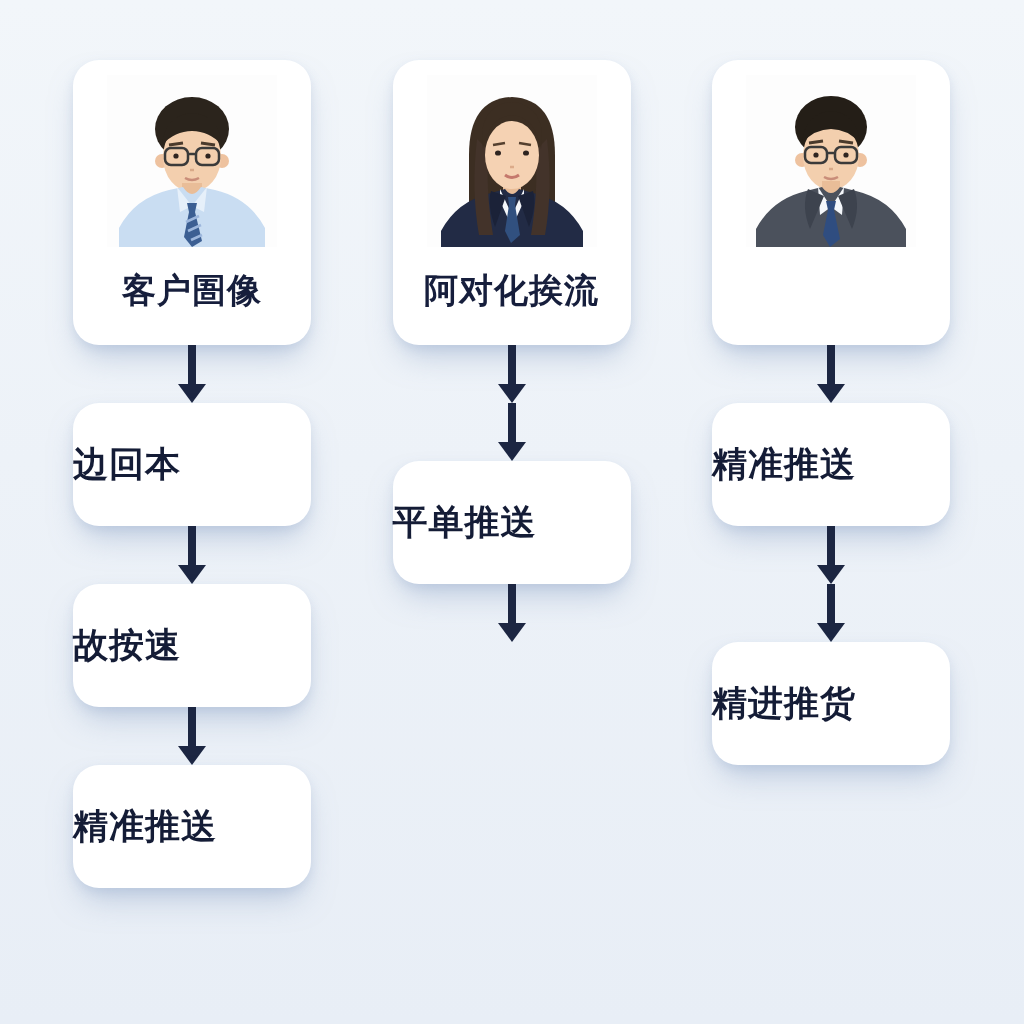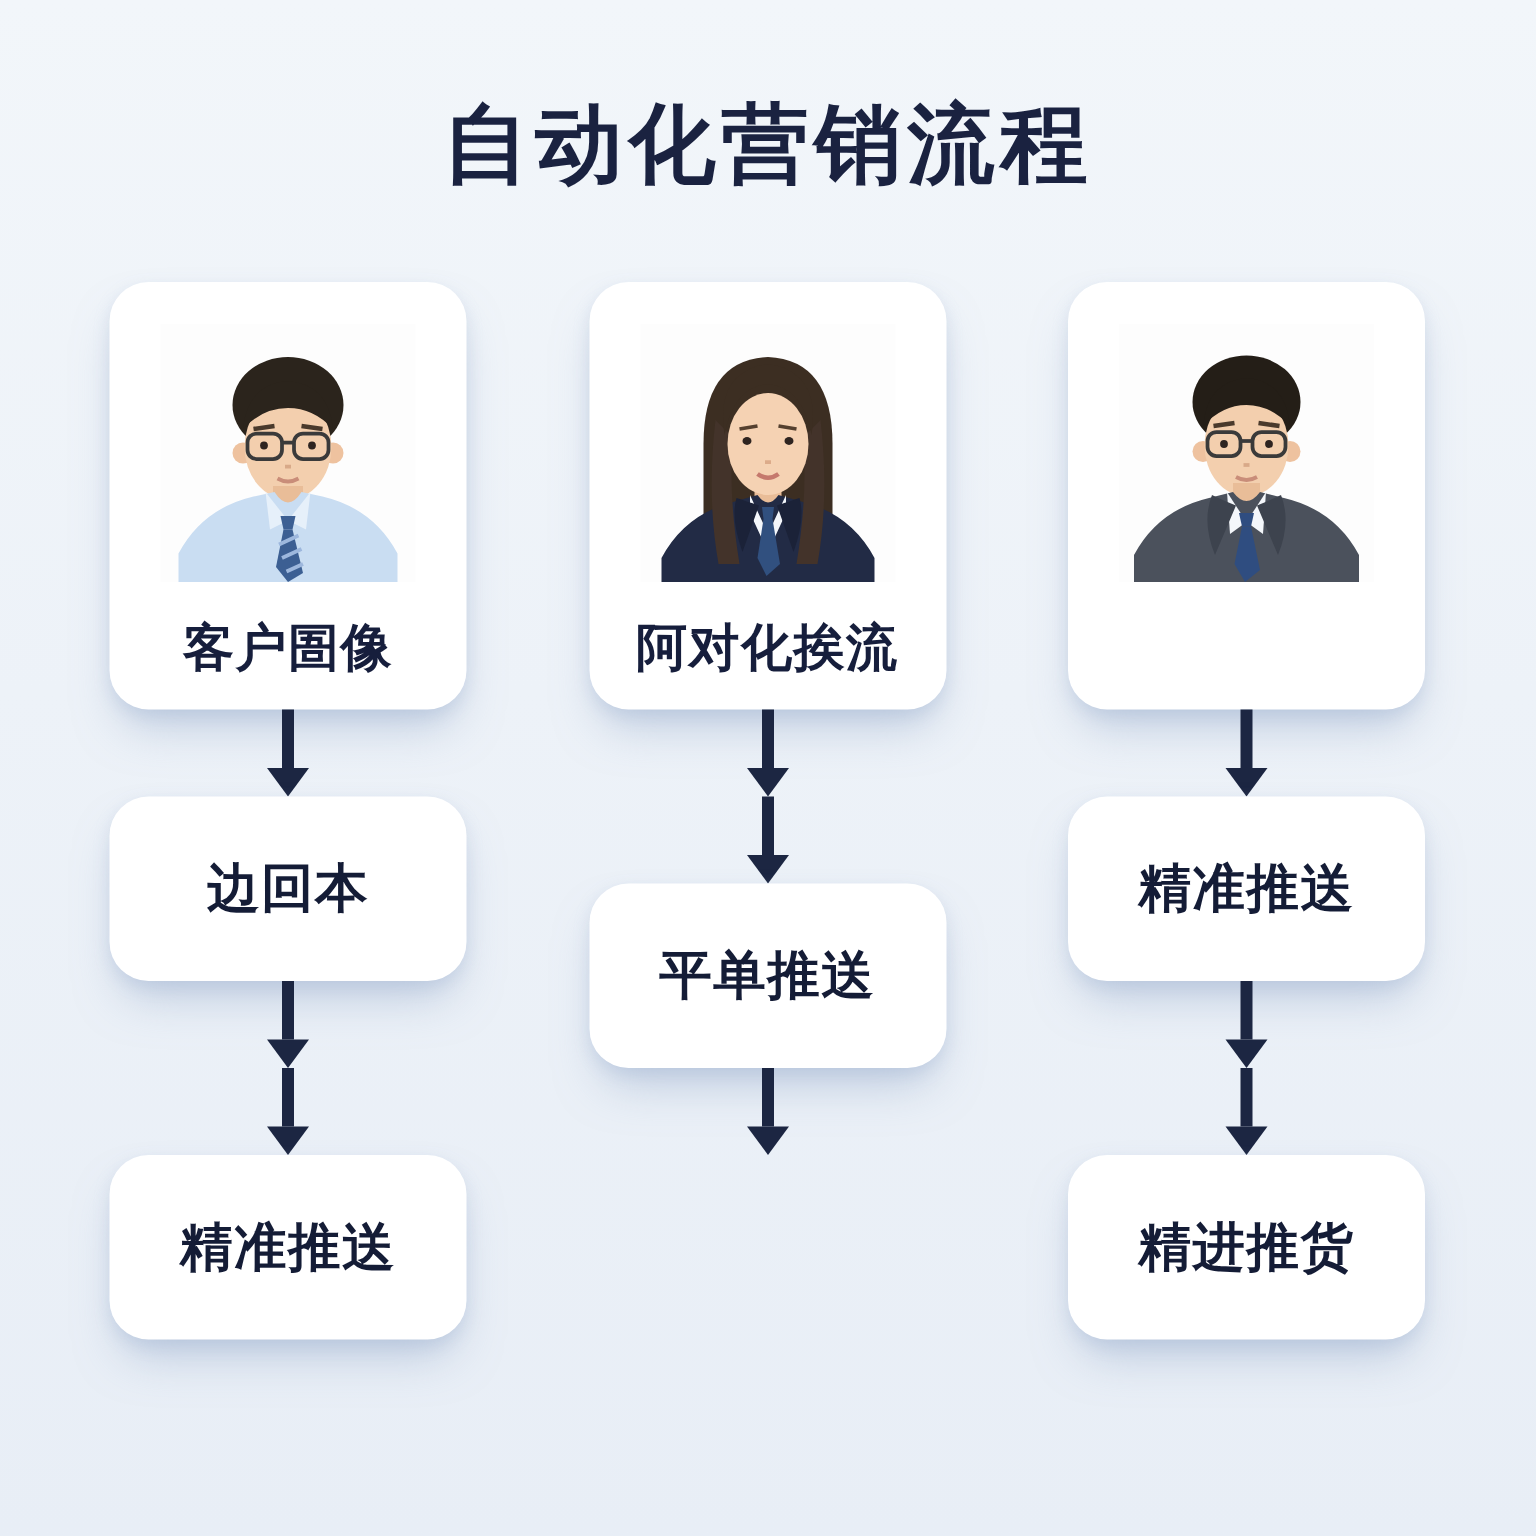--- a/index.html
+++ b/index.html
@@ -30,21 +30,21 @@
     width:238px;
     background:#ffffff;
     border-radius:26px;
     box-shadow: 0 18px 30px -8px rgba(143,165,199,0.50), 0 4px 10px rgba(160,180,210,0.25);
   }
   .persona-card {
     height:285px;
     display:flex;
     flex-direction:column;
     align-items:center;
-    padding-top:28px;
+    padding-top:15px;
   }
   .photo {
     width:170px;
     height:172px;
     overflow:hidden;
     background:#fdfdfd;
   }
   .photo svg { display:block; }
   .persona-label {
     margin-top:21px;
@@ -64,33 +64,31 @@
   .arrow .head {
     width:0; height:0;
     border-left:14px solid transparent;
     border-right:14px solid transparent;
     border-top:19px solid #1c2642;
   }
   .step-box {
     height:123px;
     display:flex;
     align-items:center;
-    justify-content:center;
     font-size:35px;
     font-weight:800;
     color:#141c36;
     letter-spacing:1px;
   }
 </style>
 </head>
 <body>
 
 <div class="page">
 
-  <h1 class="title">自动化营销流程</h1>
 
   <div class="columns">
 
     <section class="col">
       <div class="card persona-card">
         <div class="photo">
           <svg width="170" height="172" viewBox="0 0 170 172" xmlns="http://www.w3.org/2000/svg">
             <rect width="170" height="172" fill="#fdfdfd"></rect>
             <ellipse cx="85" cy="54" rx="37" ry="32" fill="#2b241c"></ellipse>
             <circle cx="55" cy="86" r="7" fill="#eec29f"></circle>
@@ -121,20 +119,23 @@
           <span class="shaft"></span>
           <span class="head"></span>
         </div>
       <div class="card step-box">
           <span>边回本</span>
         </div>
 
       <div class="arrow">
           <span class="shaft"></span>
           <span class="head"></span>
+        </div>
+      <div class="card step-box">
+          <span>故按速</span>
         </div>
 
       <div class="arrow">
           <span class="shaft"></span>
           <span class="head"></span>
         </div>
       <div class="card step-box">
           <span>精准推送</span>
         </div>
     </section>

